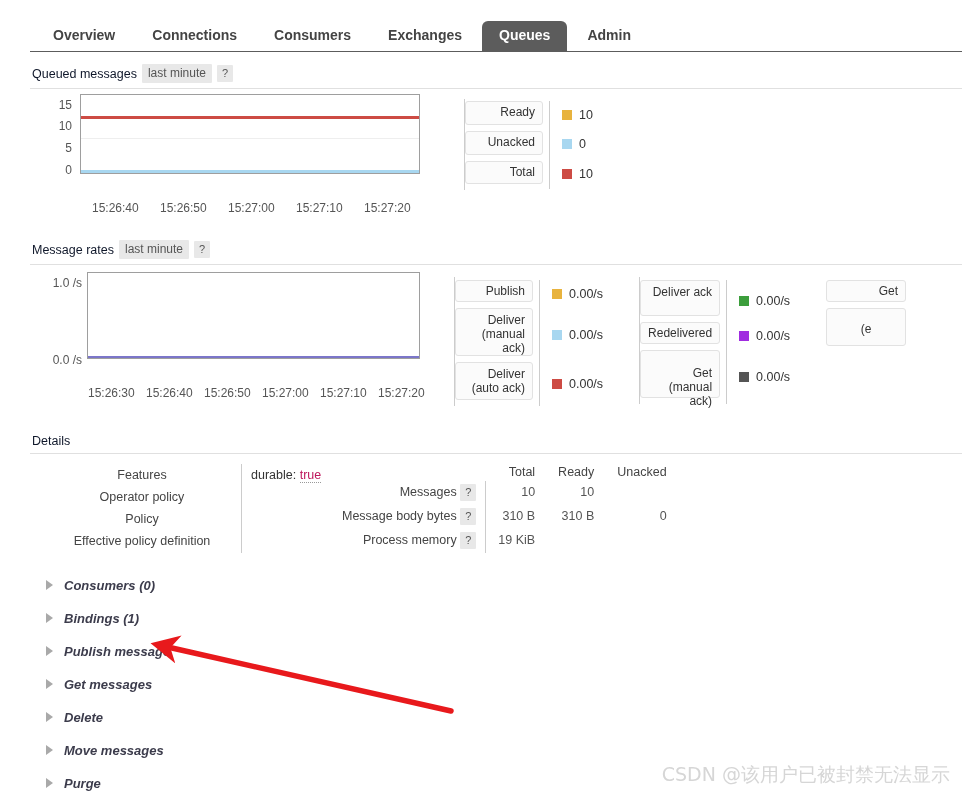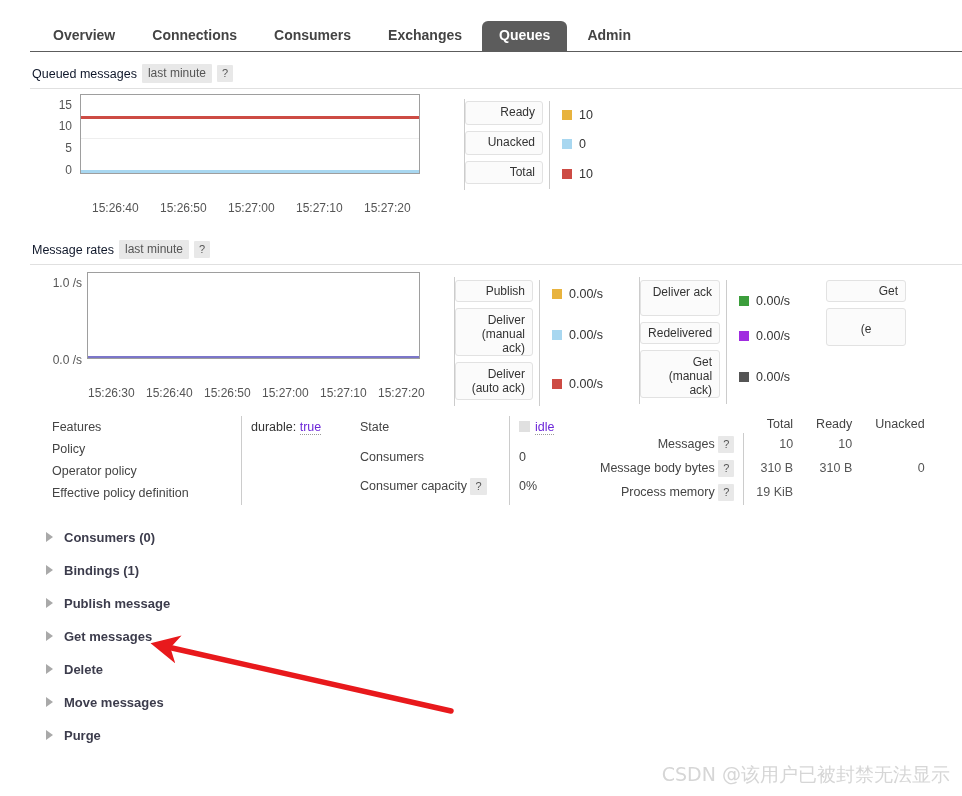--- a/index.html
+++ b/index.html
@@ -181,32 +181,32 @@
   }
   .kv-table { border-collapse: collapse; }
   .kv-table td {
     font-size: 12.5px;
     color: #444;
     padding: 2px 0;
     vertical-align: top;
     line-height: 1.45;
   }
   .kv-key {
-    text-align: left;
+    text-align: center;
     padding-right: 9px !important;
     white-space: nowrap;
     color: #444;
   }
   .kv-val {
     border-left: 1px solid #ccc;
     padding-left: 9px !important;
     white-space: nowrap;
     color: #555;
   }
-  .dotted { border-bottom: 1px dotted #999; color: #6d28d9; }
+  .dotted { border-bottom: 1px dotted #999; color: #be185d; }
   .bold-k { color: #333; }
 
   .state-box {
     display: inline-block;
     width: 11px; height: 11px;
     background: #e0e0e0;
     vertical-align: -1px;
     margin-right: 5px;
   }
 
@@ -239,20 +239,21 @@
   .mtable th.m-blank { border: none; }
 
   
   .accordion { margin-top: 16px; }
   .acc-item {
     display: flex;
     align-items: center;
     gap: 11px;
     padding: 9px 0 9px 16px;
     cursor: pointer;
+    font-style: italic;
   }
   .acc-tri {
     width: 0; height: 0;
     border-left: 7px solid #a9a9a9;
     border-top: 5px solid transparent;
     border-bottom: 5px solid transparent;
     flex: 0 0 auto;
   }
   .acc-label {
     font-size: 13px;
@@ -397,21 +398,21 @@
           <span class="swatch" style="background:#cd4b44;"></span>
           <span>0.00/s</span>
         </div>
       </div>
     </div>
 
     <div class="legend-group" style="margin-left:36px; padding-top:3px;">
       <div class="legend-labels" style="width:80px;">
         <div class="legend-label" style="height:36px; padding-top:5px;">Deliver ack</div>
         <div class="legend-label" style="height:22px;">Redelivered</div>
-        <div class="legend-label" style="height:48px; padding-top:5px;">Get (manual ack)</div>
+        <div class="legend-label" style="height:48px; padding-top:16px;">Get (manual ack)</div>
       </div>
       <div class="legend-values">
         <div class="legend-value" style="height:42px;">
           <span class="swatch" style="background:#3c9e3c;"></span>
           <span>0.00/s</span>
         </div>
         <div class="legend-value" style="height:28px;">
           <span class="swatch" style="background:#a02ce0;"></span>
           <span>0.00/s</span>
         </div>
@@ -423,68 +424,50 @@
     </div>
 
     <div class="legend-group" style="margin-left:36px; padding-top:3px; border-left:none;">
       <div class="legend-labels" style="width:80px;">
         <div class="legend-label" style="height:22px;">Get</div>
         <div class="legend-label" style="height:38px; padding-top:14px; text-align:center;">(e</div>
       </div>
     </div>
   </div>
 
+  <div class="section-head" style="margin-top:22px;">
+    <span class="title">Details</span>
+  </div>
 
   <div class="details-cols">
 
     <table class="kv-table" style="margin-left:22px; width:280px;">
       <tbody>
           <tr>
         <td class="kv-key" style="width:180px;">Features</td>
         <td class="kv-val">
           <span class="bold-k">durable:</span>
           <span class="dotted">true</span>
         </td>
       </tr>
       <tr>
+        <td class="kv-key">Operator policy</td>
+        <td class="kv-val">&nbsp;</td>
+      </tr>
+      <tr>
         <td class="kv-key">Policy</td>
-        <td class="kv-val">&nbsp;</td>
-      </tr>
-      <tr>
-        <td class="kv-key">Operator policy</td>
         <td class="kv-val">&nbsp;</td>
       </tr>
       <tr>
         <td class="kv-key">Effective policy definition</td>
         <td class="kv-val">&nbsp;</td>
       </tr>
     </tbody>
       </table>
 
-    <table class="kv-table" style="margin-left:28px; width:230px;">
-      <tbody>
-          <tr>
-        <td class="kv-key" style="width:140px;">State</td>
-        <td class="kv-val">
-          <span class="state-box"></span><span class="dotted">idle</span>
-        </td>
-      </tr>
-      <tr>
-        <td class="kv-key">Consumers</td>
-        <td class="kv-val">0</td>
-      </tr>
-      <tr>
-        <td class="kv-key">
-          <span>Consumer capacity</span>
-          <span class="qmark">?</span>
-        </td>
-        <td class="kv-val">0%</td>
-      </tr>
-    </tbody>
-      </table>
 
     <table class="mtable" style="margin-left:10px;">
       <tbody>
           <tr>
         <th class="m-blank"></th>
         <th class="m-first" style="border-left:none;">Total</th>
         <th>Ready</th>
         <th>Unacked</th>
       </tr>
       <tr>

